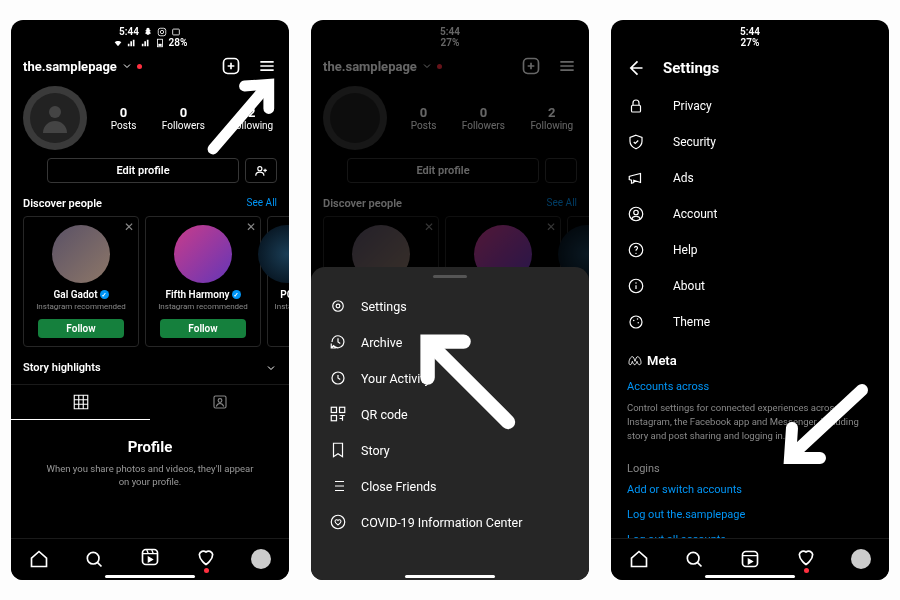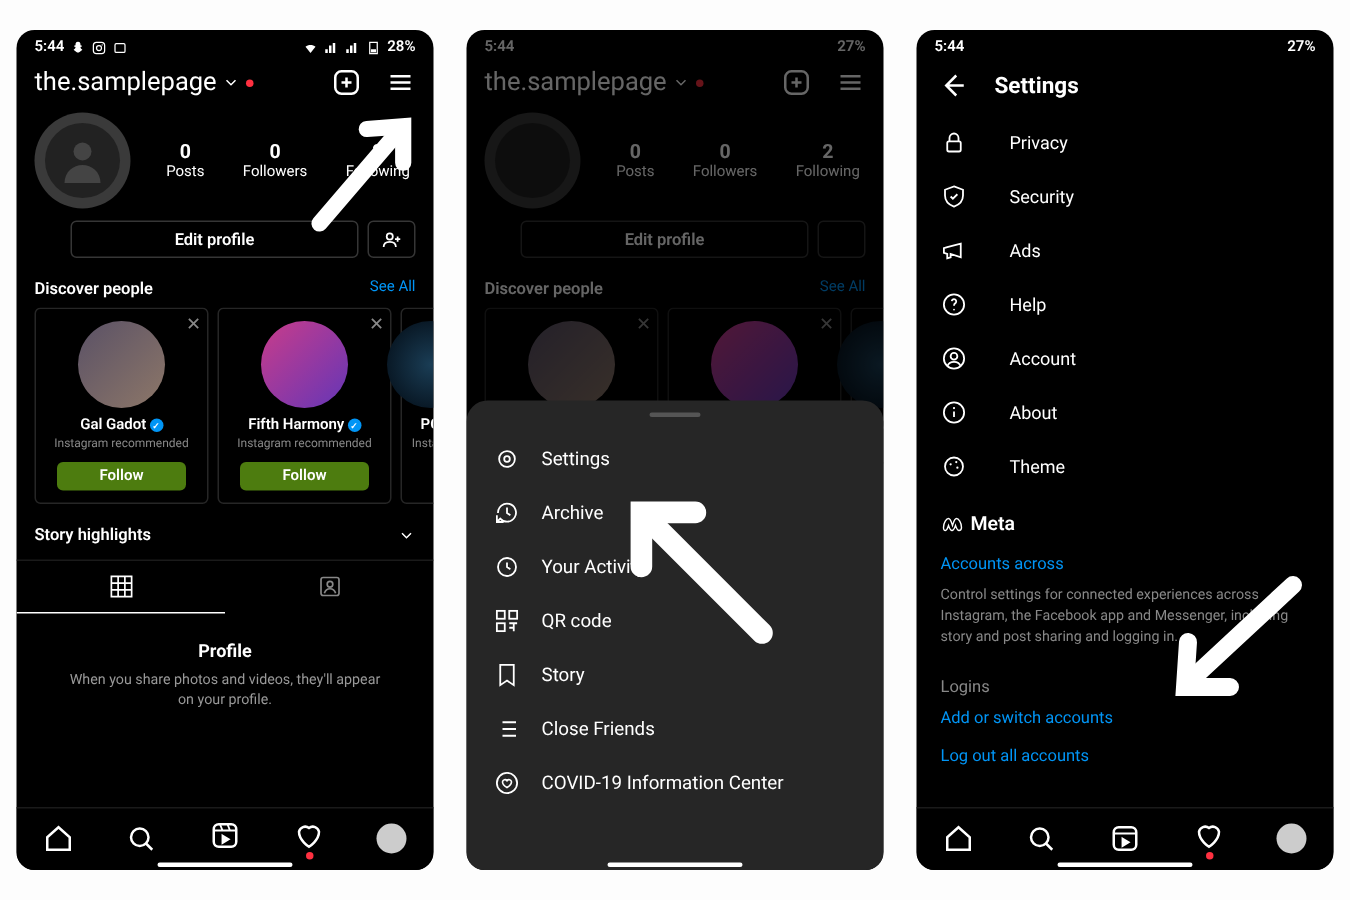--- a/index.html
+++ b/index.html
@@ -1,23 +1,23 @@
 <!DOCTYPE html>
 <html><head>
 <meta charset="utf-8">
 <style>
   html,body{margin:0;padding:0;background:#f0f0f0;font-family:-apple-system,BlinkMacSystemFont,"Segoe UI",Roboto,Helvetica,Arial,sans-serif;}
   .canvas{width:900px;height:600px;background:#fdfdfd;position:relative;display:flex;justify-content:space-around;align-items:center;}
   .phone{width:278px;height:560px;background:#000;border-radius:12px;overflow:hidden;position:relative;font-size:12px;color:#fff;display:flex;flex-direction:column;}
-  .status-bar{display:flex;justify-content:space-between;align-items:center;padding:6px 12px 2px;font-size:10px;font-weight:600;}
+  .status-bar{display:flex;justify-content:space-between;align-items:center;padding:6px 12px 2px;font-size:10px;font-weight:600;flex-direction:column;}
   .status-icons{display:inline-flex;align-items:center;gap:4px;}
   .status-icons svg{width:10px;height:10px;}
   
   .ighdr{display:flex;align-items:center;justify-content:space-between;padding:6px 12px;}
-  .uname{font-weight:400;font-size:17px;display:flex;align-items:center;gap:4px;}
+  .uname{font-weight:700;font-size:13px;display:flex;align-items:center;gap:4px;}
   .reddot{width:5px;height:5px;border-radius:50%;background:#ff3040;display:inline-block;}
   .hdr-right{display:flex;align-items:center;gap:16px;}
   .hdr-right svg{width:20px;height:20px;}
   .sicon{width:18px;height:18px;}
   
   .prow{display:flex;align-items:center;padding:4px 12px 8px;gap:20px;}
   .avatar{width:64px;height:64px;border-radius:50%;background:#3a3a3a;display:flex;align-items:center;justify-content:center;}
   .avatar-inner{width:50px;height:50px;border-radius:50%;background:#222;display:flex;align-items:center;justify-content:center;}
   .stats{display:flex;gap:18px;flex:1;justify-content:space-around;}
   .stat{text-align:center;font-size:10px;}
@@ -29,28 +29,28 @@
   .seeall{color:#0095f6;font-size:10px;}
   .cards{display:flex;gap:6px;padding:0 0 8px 12px;overflow:hidden;}
   .card{min-width:106px;border:1px solid #262626;border-radius:4px;padding:8px 4px 8px;display:flex;flex-direction:column;align-items:center;position:relative;text-align:center;}
   .card .close{position:absolute;top:3px;right:4px;color:#888;font-size:12px;}
   .cavatar{width:58px;height:58px;border-radius:50%;background:linear-gradient(135deg,#5a5166,#8d7768);}
   .cavatar.c2{background:linear-gradient(135deg,#c93c8a,#6436b7);}
   .cavatar.c3{background:radial-gradient(circle,#1a3d55,#020a13);}
   .cname{font-size:10px;font-weight:600;margin-top:6px;display:flex;align-items:center;gap:2px;}
   .verified{width:9px;height:9px;background:#0095f6;border-radius:50%;display:inline-flex;align-items:center;justify-content:center;font-size:6px;}
   .rec{font-size:8px;color:#888;margin-top:2px;}
-  .fbtn{margin-top:8px;background:#4d7c0f;border-radius:4px;font-size:10px;font-weight:600;padding:4px 0;width:86px;text-align:center;}
+  .fbtn{margin-top:8px;background:#15803d;border-radius:4px;font-size:10px;font-weight:600;padding:4px 0;width:86px;text-align:center;}
   .story{display:flex;justify-content:space-between;align-items:center;padding:6px 12px;font-size:11px;font-weight:600;}
   .tabs{display:flex;border-top:1px solid #1a1a1a;margin-top:4px;}
   .tab{flex:1;display:flex;justify-content:center;padding:8px 0;border-bottom:1px solid transparent;}
   .tab.active{border-bottom:1px solid #fff;}
   .tab svg{width:18px;height:18px;}
   .centerprofile{text-align:center;padding:18px 30px;}
-  .centerprofile .ptitle{font-size:12px;font-weight:700;margin-bottom:6px;}
+  .centerprofile .ptitle{font-size:15px;font-weight:700;margin-bottom:6px;}
   .centerprofile .pdesc{font-size:9.5px;color:#999;line-height:1.4;}
   .bottomnav{position:absolute;bottom:0;left:0;right:0;display:flex;justify-content:space-around;align-items:center;padding:8px 0 10px;border-top:1px solid #1a1a1a;background:#000;}
   .bottomnav svg{width:20px;height:20px;}
   .nav-avatar{width:20px;height:20px;border-radius:50%;background:#ccc;}
   .gesturebar{position:absolute;bottom:2px;left:50%;transform:translateX(-50%);width:90px;height:3px;background:#fff;border-radius:2px;}
   
   .sheet{position:absolute;left:0;right:0;bottom:0;background:#262626;border-radius:14px 14px 0 0;padding:8px 0 40px;}
   .handle{width:34px;height:3px;background:#555;border-radius:2px;margin:0 auto 10px;}
   .srow{display:flex;align-items:center;gap:14px;padding:9px 18px;font-size:12.5px;}
   .srow svg{width:18px;height:18px;}
@@ -424,32 +424,32 @@
       </div>
     <div class="setrow">
         <svg viewBox="0 0 24 24">
           <path d="M3 10v4l3 1v4l3-1v-3l9 3V6L6 9 3 10z" stroke="#fff" stroke-width="1.6" fill="none"></path>
         </svg>
         <span>Ads</span>
       </div>
     <div class="setrow">
         <svg viewBox="0 0 24 24">
           <circle cx="12" cy="12" r="9" stroke="#fff" stroke-width="1.6" fill="none"></circle>
+          <circle cx="12" cy="10" r="3" stroke="#fff" stroke-width="1.6" fill="none"></circle>
+          <path d="M6 19c1-3 4-4 6-4s5 1 6 4" stroke="#fff" stroke-width="1.6" fill="none"></path>
+        </svg>
+        <span>Account</span>
+      </div>
+    <div class="setrow">
+        <svg viewBox="0 0 24 24">
+          <circle cx="12" cy="12" r="9" stroke="#fff" stroke-width="1.6" fill="none"></circle>
           <path d="M10 9a2 2 0 1 1 3 2c-1 .6-1 1-1 2" stroke="#fff" stroke-width="1.6" fill="none"></path>
           <circle cx="12" cy="16.5" r=".8" fill="#fff"></circle>
         </svg>
         <span>Help</span>
-      </div>
-    <div class="setrow">
-        <svg viewBox="0 0 24 24">
-          <circle cx="12" cy="12" r="9" stroke="#fff" stroke-width="1.6" fill="none"></circle>
-          <circle cx="12" cy="10" r="3" stroke="#fff" stroke-width="1.6" fill="none"></circle>
-          <path d="M6 19c1-3 4-4 6-4s5 1 6 4" stroke="#fff" stroke-width="1.6" fill="none"></path>
-        </svg>
-        <span>Account</span>
       </div>
     <div class="setrow">
         <svg viewBox="0 0 24 24">
           <circle cx="12" cy="12" r="9" stroke="#fff" stroke-width="1.6" fill="none"></circle>
           <path d="M12 11v5" stroke="#fff" stroke-width="1.6"></path>
           <circle cx="12" cy="8" r="1" fill="#fff"></circle>
         </svg>
         <span>About</span>
       </div>
     <div class="setrow">
@@ -468,20 +468,21 @@
             <path d="M3 16c0-5 3-9 5-9s3 4 4 7c1-3 2-7 4-7s5 4 5 9c0 2-1 3-2.5 3S16 17 15 14c-1 3-2 5-3.5 5S9 17 8 14c-1 3-1.5 5-3 5S3 18 3 16z" stroke="#fff" stroke-width="1.4" fill="none"></path>
           </svg>
         <span>Meta</span>
       </div>
     </div>
     <div class="linktext">Accounts across</div>
     <div class="desctext">Control settings for connected experiences across Instagram, the Facebook app and Messenger, including story and post sharing and logging in.</div>
 
     <div class="sect">Logins</div>
     <div class="linktext">Add or switch accounts</div>
+    <div class="linktext">Log out the.samplepage</div>
     <div class="linktext">Log out all accounts</div>
 
     <div class="bottomnav">
       <svg viewBox="0 0 24 24">
           <path d="M3 11l9-8 9 8v10H3z" stroke="#fff" stroke-width="2" fill="none"></path>
         </svg>
       <svg viewBox="0 0 24 24">
           <circle cx="11" cy="11" r="7" stroke="#fff" stroke-width="2" fill="none"></circle>
           <path d="M21 21l-5-5" stroke="#fff" stroke-width="2"></path>
         </svg>

